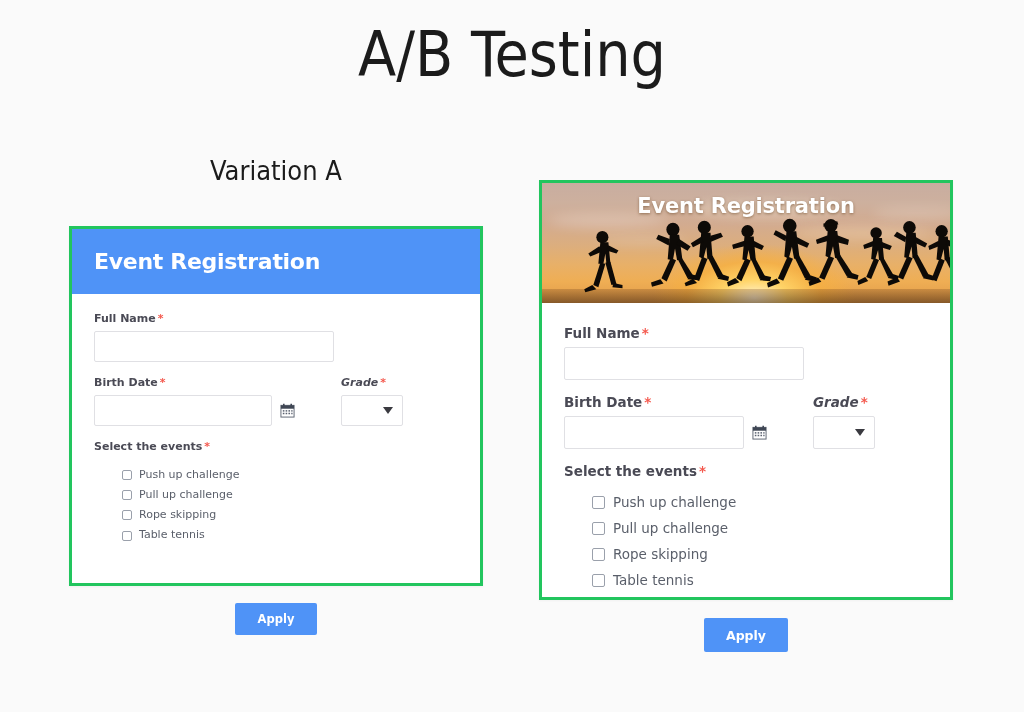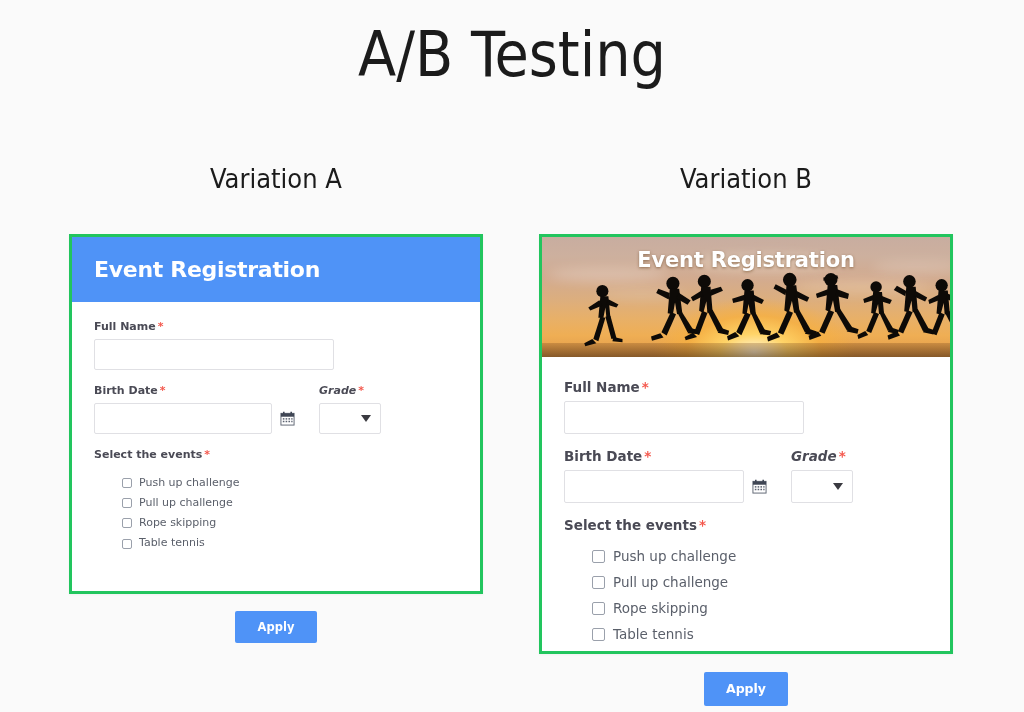--- a/index.html
+++ b/index.html
@@ -31,21 +31,21 @@
 
   
   .columns {
     position: absolute;
     top: 140px;
     left: 0;
     width: 1024px;
   }
   .col {
     position: absolute;
-    top: 12px;
+    top: 4px;
   }
   .col-a { left: 30px;  width: 492px; }
   .col-b { left: 500px; width: 492px; }
 
   .variation-heading {
     text-align: center;
     font-family: "DejaVu Sans Condensed", "Liberation Sans Narrow", "Liberation Sans", sans-serif;
     font-size: 27px;
     font-weight: 400;
     color: #1b1b1b;
@@ -165,21 +165,21 @@
     border-radius: 2px;
     outline: none;
     display: block;
   }
   .size-a .text-input { height: 31px; }
   .size-b .text-input { height: 33px; }
 
   .input-fullname-a { width: 240px; }
   .input-fullname-b { width: 240px; }
 
-  .row-2 { display: flex; align-items: flex-end; }
+  .row-2 { display: flex; align-items: flex-end; gap: 22px; }
   .row-2 .left-group  { flex: 0 0 auto; }
   .row-2 .right-group { flex: 0 0 auto; font-style: italic; }
   .size-a .row-2 .right-group { margin-left: 24px; }
   .size-b .row-2 .right-group { margin-left: 24px; }
 
   .date-wrap { display: flex; align-items: center; }
   .input-date-a { width: 178px; }
   .input-date-b { width: 180px; }
 
   .cal-icon {
@@ -333,21 +333,20 @@
 
       </div>
     </div>
 
     <div class="apply-wrap apply-wrap-a">
       <button class="apply-btn btn-a">Apply</button>
     </div>
   </div>
 
   <div class="col col-b">
-    <h2 class="variation-heading">Variation B</h2>
 
     <div class="card card-b size-b">
 
       <div class="header-photo">
         <span class="cloud c1"></span>
         <span class="cloud c2"></span>
         <span class="cloud c3"></span>
         <span class="cloud c4"></span>
         <span class="cloud c5"></span>
 

